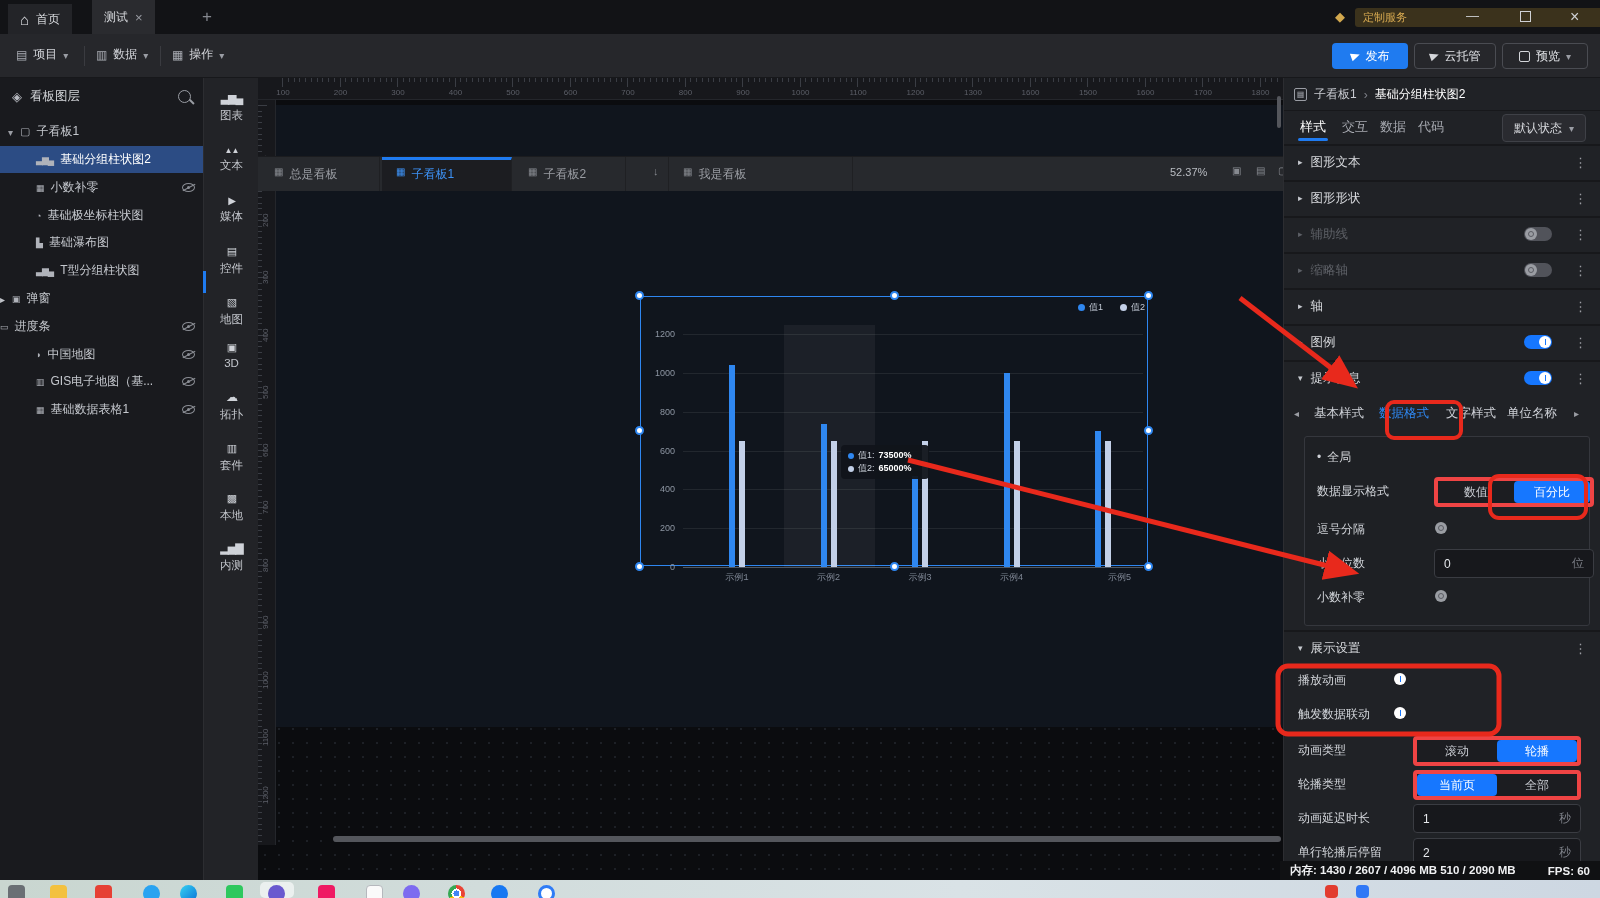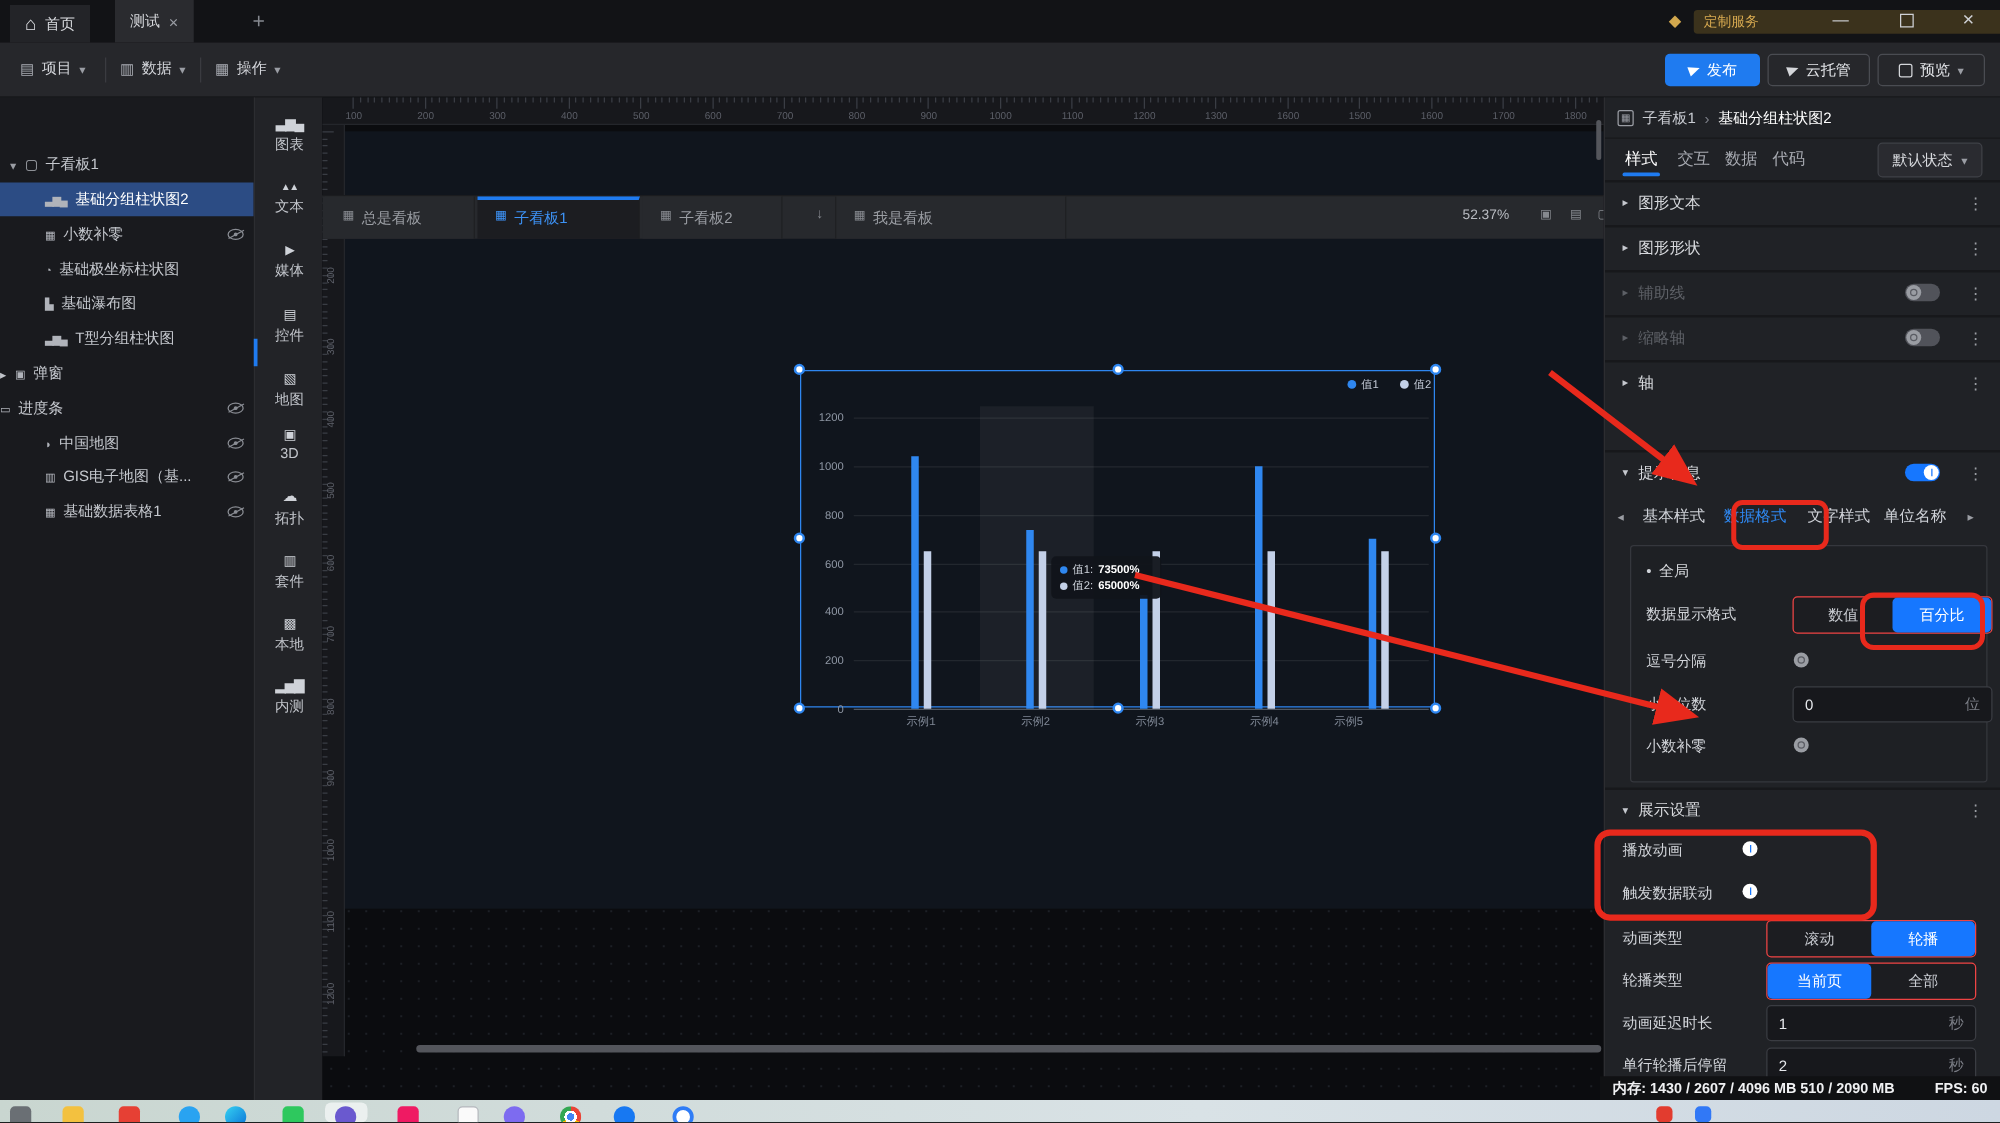--- a/index.html
+++ b/index.html
@@ -121,21 +121,21 @@
 .tg .knob{position:absolute;top:1px;width:12px;height:12px;border-radius:50%;background:#fff}
 .tg.on .knob{right:1px}
 .tg.off .knob{left:1px;background:#9a9da3}
 .tg.on .knob::after{content:"";position:absolute;left:5.5px;top:3px;width:1px;height:6px;background:#1677ff}
 .tg.off .knob::after{content:"";position:absolute;left:3px;top:3px;width:4px;height:4px;border:1px solid #5a5c63;border-radius:50%}
 .ftab{position:absolute;font-size:12.5px;color:#cfd2d8}
 .ftab.active{color:#2f8af5}
 .fnav{position:absolute;font-size:10px;color:#9a9da3}
 .gbox{border:1px solid #35373d;border-radius:3px;background:#1e2024}
 .ilabel{position:absolute;font-size:12px;color:#d2d5da}
-.seg{position:absolute;display:flex;height:30px;border-radius:4px;background:#1c1d21;border:1px solid #ef4444}
+.seg{position:absolute;display:flex;height:30px;border-radius:4px;background:#1c1d21;border:4px solid #ef4444}
 .seg .opt{flex:1;display:flex;align-items:center;justify-content:center;font-size:12px;color:#c9ccd2}
 .seg .opt.active{background:#1677ff;color:#fff;border-radius:4px}
 .inp{position:absolute;display:flex;align-items:center;height:29px;background:#17181c;border:1px solid #3a3c42;border-radius:4px;padding:0 9px;font-size:12px;color:#e6e8ec}
 .inp .unit{margin-left:auto;color:#7c7f87}
 .bullet::before{content:"•";color:#cfd2d8;margin-right:6px}
 
 
 #statusbar{left:1280px;top:861px;width:320px;height:19px;background:#101113;color:#f0f1f3;
   display:flex;align-items:center;justify-content:space-between;padding:0 10px;font-weight:bold;font-size:11.5px;z-index:30}
 #taskbar{left:0;top:880px;width:1600px;height:18px;background:linear-gradient(90deg,#c9d6d0,#d9e2e6 60%,#cdd7e2);z-index:28;overflow:hidden}
@@ -199,20 +199,25 @@
       <span>云托管</span>
     </div>
     <div class="r btn ghost" style="left:1502px;top:9px;width:86px">
       <span class="frame-ico"></span>
       <span>预览</span>
       <span class="caret-d"></span>
     </div>
   </div>
 
   <div id="layers" class="r">
+    <div class="r flex lp-head">
+      <span class="layers-ico"></span>
+      <span>看板图层</span>
+      <span class="search" style="margin-left:auto"></span>
+    </div>
     <div class="r lrow" style="top:40px;padding-left:8px">
       <span class="caret-d"></span>
       <span class="li-ico li-board"></span>
       <span>子看板1</span>
     </div>
     <div class="r lrow sel" style="top:68px;padding-left:36px">
       <span class="li-ico li-bars"></span>
       <span>基础分组柱状图2</span>
     </div>
     <div class="r lrow" style="top:96px;padding-left:36px">
@@ -648,21 +653,21 @@
           <div class="gline" style="left: 42px; top: 114.7px; width: 460px;"></div>
           <div class="ylab" style="left: 0px; top: 109.7px;">800</div>
           <div class="gline" style="left: 42px; top: 75.8px; width: 460px;"></div>
           <div class="ylab" style="left: 0px; top: 70.8px;">1000</div>
           <div class="gline" style="left: 42px; top: 37px; width: 460px;"></div>
           <div class="ylab" style="left: 0px; top: 32px;">1200</div>
           <div class="xlab" style="left: 68px; top: 274px; font-family: Liberation Mono, monospace;">示例1</div>
           <div class="xlab" style="left: 159.5px; top: 274px;">示例2</div>
           <div class="xlab" style="left: 251px; top: 274px;">示例3</div>
           <div class="xlab" style="left: 342.5px; top: 274px;">示例4</div>
-          <div class="xlab" style="left: 410px; top: 274px;">示例5</div>
+          <div class="xlab" style="left: 434px; top: 274px; text-align: right;">示例5</div>
         </div>
       <div id="band"></div>
       <div id="bars">
           <div class="bar" style="left: 88px; top: 68.1px; height: 201.9px; background: rgb(47, 135, 240);"></div>
           <div class="bar" style="left: 98px; top: 143.8px; height: 126.2px; background: rgb(195, 208, 232);"></div>
           <div class="bar" style="left: 179.5px; top: 127.3px; height: 142.7px; background: rgb(47, 135, 240);"></div>
           <div class="bar" style="left: 189.5px; top: 143.8px; height: 126.2px; background: rgb(195, 208, 232);"></div>
           <div class="bar" style="left: 271px; top: 178.7px; height: 91.3px; background: rgb(47, 135, 240);"></div>
           <div class="bar" style="left: 281px; top: 143.8px; height: 126.2px; background: rgb(195, 208, 232);"></div>
           <div class="bar" style="left: 362.5px; top: 75.8px; height: 194.2px; background: rgb(47, 135, 240);"></div>
@@ -770,20 +775,28 @@
       <span class="tg off">
           <span class="knob"></span>
         </span>
       <span class="kebab"></span>
     </div>
     <div class="r sec" style="top:210px">
       <span class="cr">▸</span>
         <span>轴</span>
       <span class="kebab" style="margin-left:auto"></span>
     </div>
+    <div class="r sec" style="top:246px">
+      <span class="cr">▸</span>
+        <span>图例</span>
+      <span class="tg on">
+          <span class="knob"></span>
+        </span>
+      <span class="kebab"></span>
+    </div>
     <div class="r sec" style="top:282px">
       <span class="cr">▾</span>
         <span>提示信息</span>
       <span class="tg on">
           <span class="knob"></span>
         </span>
       <span class="kebab"></span>
     </div>
 
     

